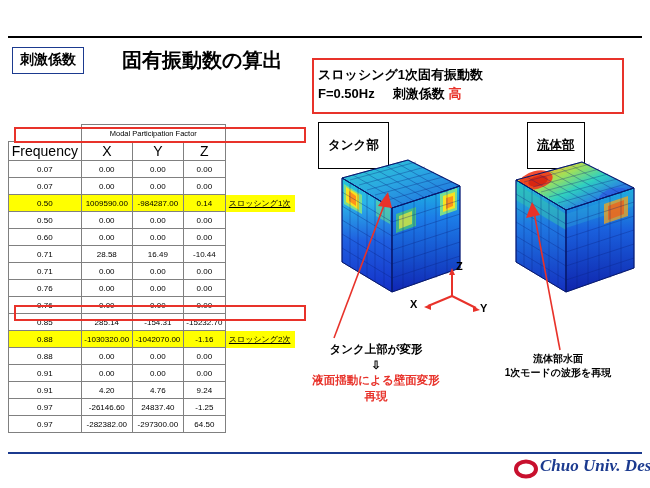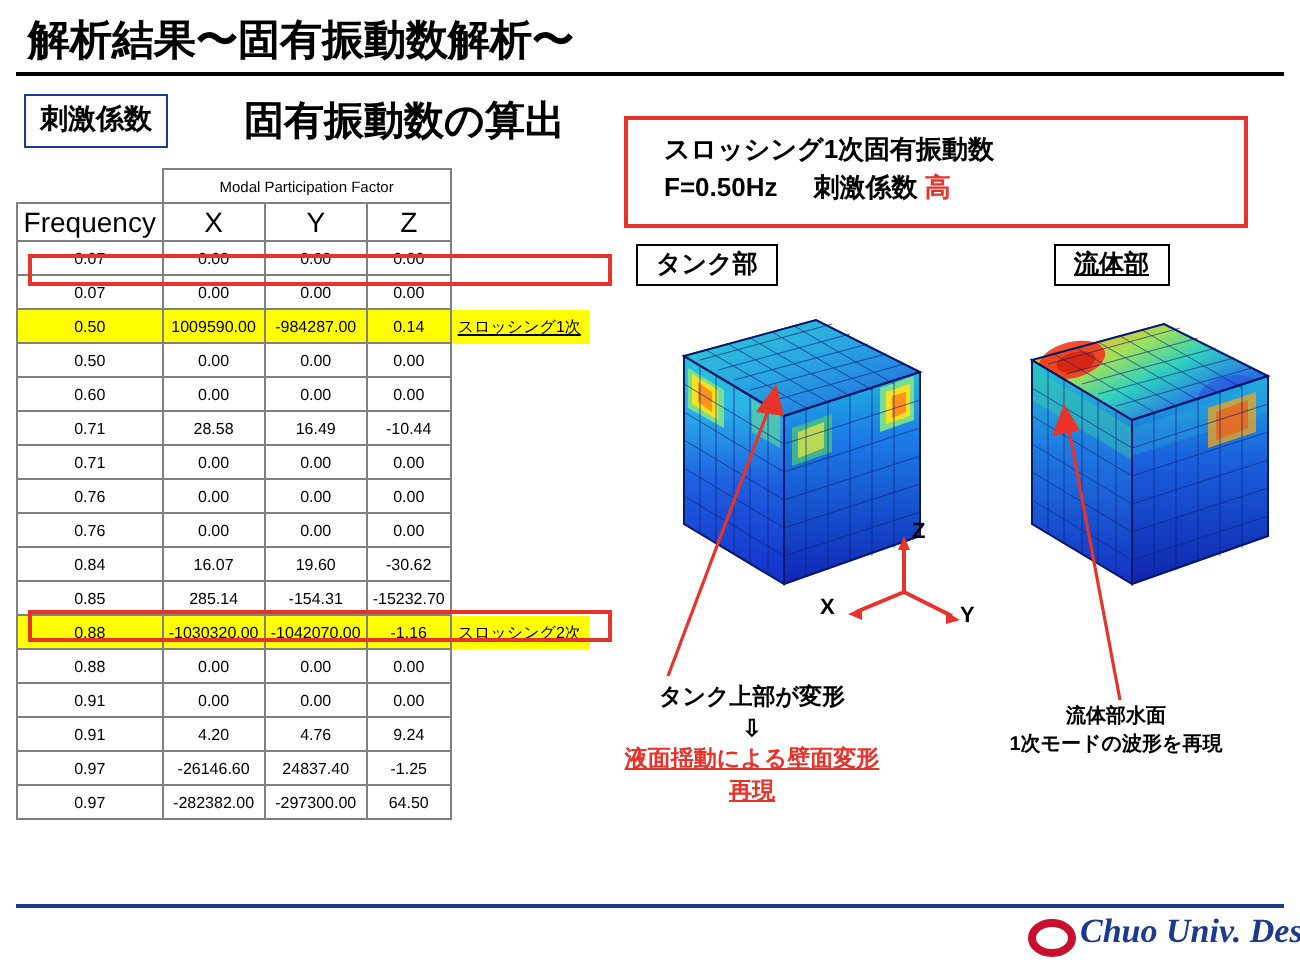--- a/index.html
+++ b/index.html
@@ -33,21 +33,21 @@
   }
   .subtitle{
     position:absolute;left:122px;top:47px;
     font-size:20px;font-weight:bold;white-space:nowrap;
   }
 
   
   .tbl-wrap{
     position:absolute;left:8px;top:84px;width:287px;
   }
-  table{border-collapse:collapse;width:287px;font-size:8px;}
+  table{border-collapse:collapse;width:287px;font-size:8px;margin-top:40px;}
   table td,table th{
     border:1px solid #808080;
     padding:1px 2px;
     height:14px;
     text-align:center;
     font-weight:normal;
     background:#fff;
   }
   .mpf-head{font-size:7.5px;}
   .hdr td{font-weight:normal;font-size:14px;}
@@ -55,70 +55,69 @@
   tr.hl td{background:#ffff00;}
   .rowmark{
     position:absolute;left:6px;width:292px;height:16px;
     border:2px solid #e8322a;box-sizing:border-box;pointer-events:none;
   }
 
   
   .note-box{
     position:absolute;left:312px;top:58px;width:312px;
     border:2px solid #e8322a;
-    padding:6px 8px 8px 18px;
+    padding:6px 8px 8px 4px;
     box-sizing:border-box;
     font-size:13px;font-weight:bold;line-height:1.45;
     background:#fff;
   }
   .note-box .red{color:#e8322a;}
 
   .panel-label{
     position:absolute;
     border:1.5px solid #000;
     font-size:12.5px;font-weight:bold;
-    padding:1px 9px;background:#fff;
+    padding:14px 9px;background:#fff;
   }
   #label-tank{left:318px;top:122px;}
   #label-fluid{left:527px;top:122px;text-decoration:underline;}
 
   
   .mesh{position:absolute;}
   .mesh svg{display:block;}
 
   
   .axis{position:absolute;left:418px;top:262px;width:72px;height:62px;}
 
   
   .callout{
     position:absolute;text-align:center;
     font-size:11.5px;font-weight:bold;line-height:1.35;
   }
   #callout-left{left:304px;top:342px;width:144px;}
-  #callout-left .red{color:#e8322a;text-decoration:underline;}
+  #callout-left .red{color:#e8322a;}
   #callout-right{left:470px;top:352px;width:176px;font-size:10px;}
 
   .leader{position:absolute;pointer-events:none;}
 
   
   .footer-rule{position:absolute;left:8px;top:452px;width:634px;height:2px;background:#1b3a8f;}
   .footer-logo{position:absolute;left:514px;top:458px;}
   .footer-text{
     position:absolute;left:540px;top:456px;
     font-family:"Liberation Serif", serif;
     font-style:italic;font-size:17px;font-weight:bold;
     color:#1b3a8f;white-space:nowrap;
   }
 </style>
 </head>
 <body>
 
 <div class="slide">
 
-  <div class="title">解析結果〜固有振動数解析〜</div>
   <div class="title-rule"></div>
 
   <div class="coef-box">刺激係数</div>
   <div class="subtitle">固有振動数の算出</div>
 
   <div class="tbl-wrap">
     <table>
       <tbody>
           <tr>
         <td style="border:none;background:transparent;"></td>
@@ -191,27 +190,20 @@
             <td class="lbl"></td>
           </tr>
           <tr>
             <td>0.76</td>
             <td>0.00</td>
             <td>0.00</td>
             <td>0.00</td>
             <td class="lbl"></td>
           </tr>
           <tr>
-            <td>0.84</td>
-            <td>16.07</td>
-            <td>19.60</td>
-            <td>-30.62</td>
-            <td class="lbl"></td>
-          </tr>
-          <tr>
             <td>0.85</td>
             <td>285.14</td>
             <td>-154.31</td>
             <td>-15232.70</td>
             <td class="lbl"></td>
           </tr>
           <tr class="hl">
             <td>0.88</td>
             <td>-1030320.00</td>
             <td>-1042070.00</td>

